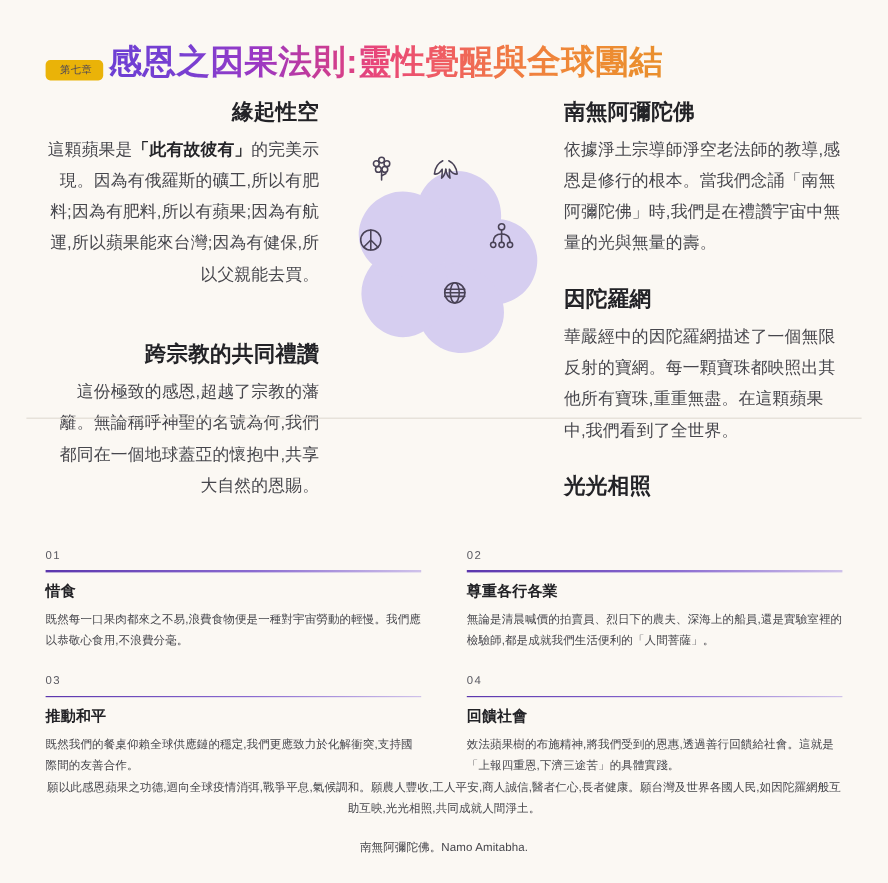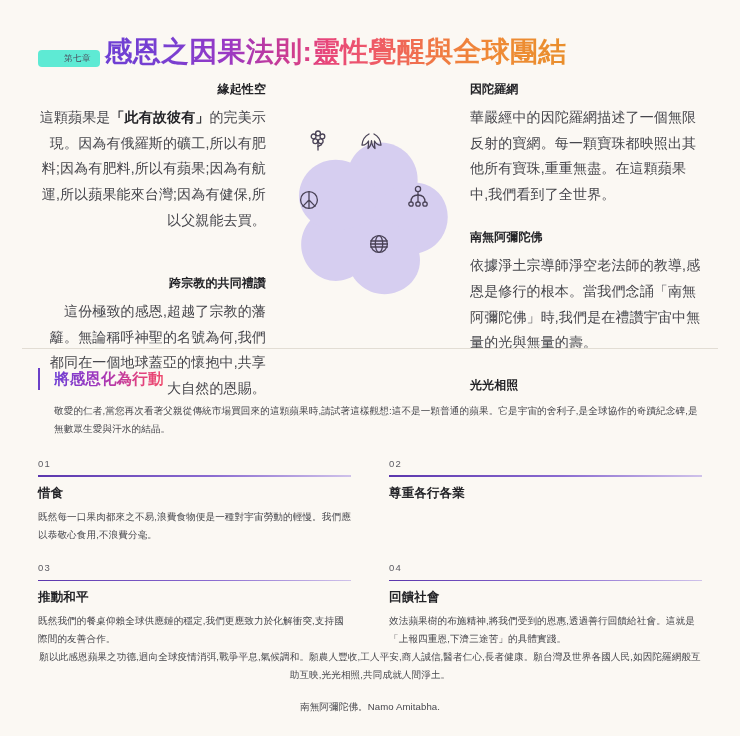--- a/index.html
+++ b/index.html
@@ -18,25 +18,25 @@
     width: 740px;
     height: 736px;
     background: #fbf8f3;
     padding: 0;
   }
 
   
   .header { padding: 26px 38px 0 38px; }
   .chapter-badge {
     display: inline-block;
-    background: #5eead4;
+    background: #eab308;
     color: #4b4459;
     font-size: 8.5px;
     letter-spacing: 0.06em;
-    padding: 4px 9px 4px 26px;
+    padding: 4px 9px 4px 12px;
     border-radius: 4px;
     line-height: 1.1;
   }
   .main-title {
     margin-top: 9px;
     font-size: 28px;
     font-weight: 700;
     letter-spacing: 0.01em;
     line-height: 1.18;
     background-image: linear-gradient(92deg,
@@ -65,21 +65,21 @@
   }
   .col-right {
     position: absolute;
     right: 38px;
     top: 0;
     width: 232px;
     text-align: left;
   }
   .blk { margin-bottom: 22px; }
   .blk-title {
-    font-size: 12px;
+    font-size: 18px;
     font-weight: 700;
     color: #232327;
     line-height: 1.3;
     margin-bottom: 7px;
     letter-spacing: 0.01em;
   }
   .blk-body {
     font-size: 14px;
     line-height: 1.85;
     color: #46464c;
@@ -273,53 +273,48 @@
           <circle cx="7.3" cy="12.2" r="2.4"></circle>
           <circle cx="12.7" cy="12.2" r="2.4"></circle>
           <path d="M10,14 L10,21"></path>
           <path d="M10,17.4 L13.6,15.6"></path>
         </g>
       </svg>
     </div>
 
     <div class="col-right">
       <div class="blk">
+        <div class="blk-title">南無阿彌陀佛</div>
+        <div class="blk-body">依據淨土宗導師淨空老法師的教導,感恩是修行的根本。當我們念誦「南無阿彌陀佛」時,我們是在禮讚宇宙中無量的光與無量的壽。</div>
+      </div>
+      <div class="blk">
         <div class="blk-title">因陀羅網</div>
         <div class="blk-body">華嚴經中的因陀羅網描述了一個無限反射的寶網。每一顆寶珠都映照出其他所有寶珠,重重無盡。在這顆蘋果中,我們看到了全世界。</div>
       </div>
       <div class="blk">
-        <div class="blk-title">南無阿彌陀佛</div>
-        <div class="blk-body">依據淨土宗導師淨空老法師的教導,感恩是修行的根本。當我們念誦「南無阿彌陀佛」時,我們是在禮讚宇宙中無量的光與無量的壽。</div>
-      </div>
-      <div class="blk">
         <div class="blk-title">光光相照</div>
       </div>
     </div>
   </div>
 
   <div class="divider"></div>
 
-  <div class="action">
-    <div class="action-head">
-      <div class="action-title">將感恩化為行動</div>
-    </div>
-    <div class="action-body">敬愛的仁者,當您再次看著父親從傳統市場買回來的這顆蘋果時,請試著這樣觀想:這不是一顆普通的蘋果。它是宇宙的舍利子,是全球協作的奇蹟紀念碑,是無數眾生愛與汗水的結晶。</div>
-  </div>
 
   <div class="grid">
     <div class="item">
       <div class="item-num">01</div>
       <div class="item-rule"></div>
       <div class="item-title">惜食</div>
       <div class="item-body">既然每一口果肉都來之不易,浪費食物便是一種對宇宙勞動的輕慢。我們應以恭敬心食用,不浪費分毫。</div>
     </div>
     <div class="item">
       <div class="item-num">02</div>
       <div class="item-rule"></div>
       <div class="item-title">尊重各行各業</div>
+      <div class="item-body">無論是清晨喊價的拍賣員、烈日下的農夫、深海上的船員,還是實驗室裡的檢驗師,都是成就我們生活便利的「人間菩薩」。</div>
     </div>
     <div class="item">
       <div class="item-num">03</div>
       <div class="item-rule"></div>
       <div class="item-title">推動和平</div>
       <div class="item-body">既然我們的餐桌仰賴全球供應鏈的穩定,我們更應致力於化解衝突,支持國際間的友善合作。</div>
     </div>
     <div class="item">
       <div class="item-num">04</div>
       <div class="item-rule"></div>

